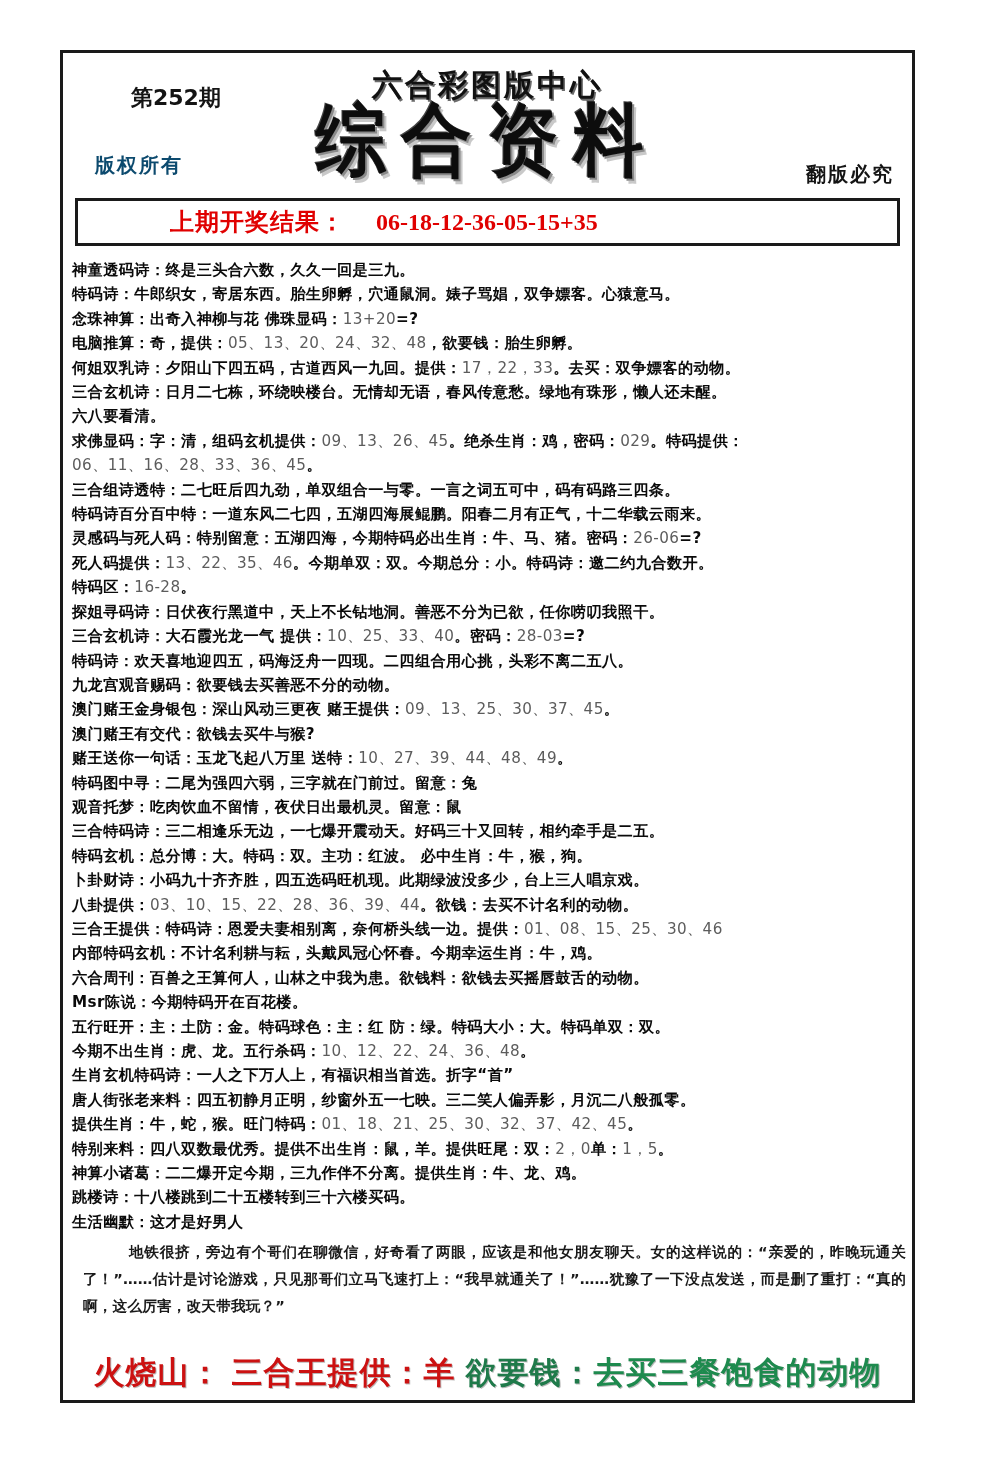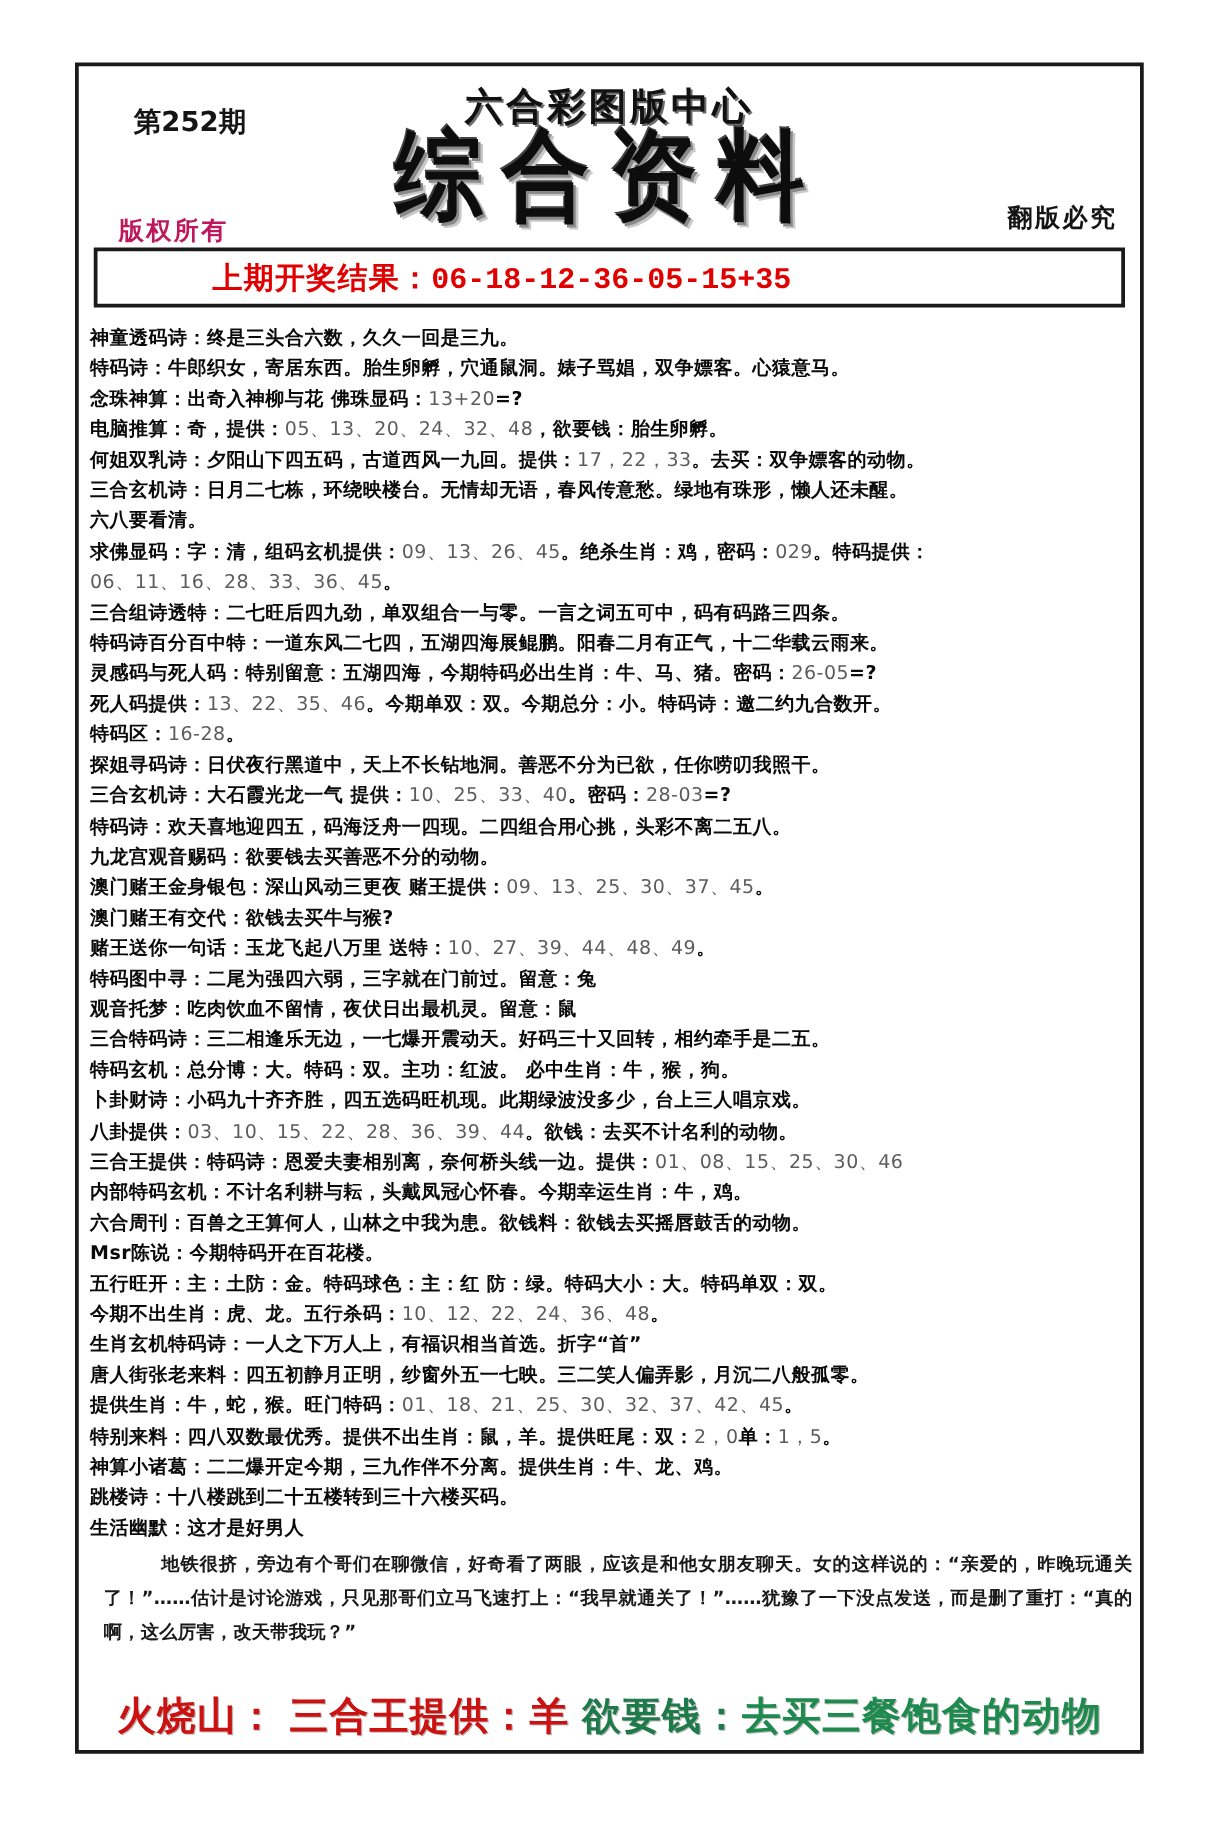--- a/index.html
+++ b/index.html
@@ -27,35 +27,35 @@
     background: #ffffff;
   }
 
   
   .masthead {
     position: relative;
     height: 145px;
   }
   .issue-no {
     position: absolute;
-    left: 44px;
+    left: 68px;
     top: 30px;
     font-size: 22px;
     font-weight: bold;
     color: #141414;
     letter-spacing: 0px;
     font-family: "DejaVu Sans", sans-serif;
   }
   .copyright-left {
     position: absolute;
     left: 32px;
-    top: 118px;
+    top: 99px;
     font-size: 20px;
     font-weight: bold;
-    color: #be185d;
+    color: #0c4a6e;
     letter-spacing: 2px;
   }
   .copyright-right {
     position: absolute;
     right: 18px;
     top: 108px;
     font-size: 20px;
     font-weight: bold;
     color: #141414;
     letter-spacing: 2px;
@@ -106,21 +106,22 @@
   .result-text {
     padding-left: 92px;
     font-size: 24px;
     font-weight: bold;
     color: #e00000;
     letter-spacing: 1px;
     white-space: nowrap;
   }
   .result-text .nums {
     letter-spacing: 0px;
-    font-family: Liberation Mono, monospace;
+    font-family: Liberation Serif, serif;
+    margin-left: 31px;
   }
 
   
   .content {
     padding: 12px 16px 0 9px;
   }
   .line {
     font-size: 15.2px;
     line-height: 24.4px;
     color: #0a0a0a;
@@ -188,21 +189,21 @@
       <div class="line">特码诗：牛郎织女，寄居东西。胎生卵孵，穴通鼠洞。婊子骂娼，双争嫖客。心猿意马。</div>
       <div class="line">念珠神算：出奇入神柳与花  佛珠显码：<span class="num">13+20</span>=?</div>
       <div class="line">电脑推算：奇，提供：<span class="num">05、13、20、24、32、48</span>，欲要钱：胎生卵孵。</div>
       <div class="line">何姐双乳诗：夕阳山下四五码，古道西风一九回。提供：<span class="num">17，22，33</span>。去买：双争嫖客的动物。</div>
       <div class="line">三合玄机诗：日月二七栋，环绕映楼台。无情却无语，春风传意愁。绿地有珠形，懒人还未醒。</div>
       <div class="line">六八要看清。</div>
       <div class="line">求佛显码：字：清，组码玄机提供：<span class="num">09、13、26、45</span>。绝杀生肖：鸡，密码：<span class="num">029</span>。特码提供：</div>
       <div class="line"><span class="num">06、11、16、28、33、36、45</span>。</div>
       <div class="line">三合组诗透特：二七旺后四九劲，单双组合一与零。一言之词五可中，码有码路三四条。</div>
       <div class="line">特码诗百分百中特：一道东风二七四，五湖四海展鲲鹏。阳春二月有正气，十二华载云雨来。</div>
-      <div class="line">灵感码与死人码：特别留意：五湖四海，今期特码必出生肖：牛、马、猪。密码：<span class="num">26-05</span>=?</div>
+      <div class="line">灵感码与死人码：特别留意：五湖四海，今期特码必出生肖：牛、马、猪。密码：<span class="num">26-06</span>=?</div>
       <div class="line">死人码提供：<span class="num">13、22、35、46</span>。今期单双：双。今期总分：小。特码诗：邀二约九合数开。</div>
       <div class="line">特码区：<span class="num">16-28</span>。</div>
       <div class="line">探姐寻码诗：日伏夜行黑道中，天上不长钻地洞。善恶不分为已欲，任你唠叨我照干。</div>
       <div class="line">三合玄机诗：大石霞光龙一气  提供：<span class="num">10、25、33、40</span>。密码：<span class="num">28-03</span>=?</div>
       <div class="line">特码诗：欢天喜地迎四五，码海泛舟一四现。二四组合用心挑，头彩不离二五八。</div>
       <div class="line">九龙宫观音赐码：欲要钱去买善恶不分的动物。</div>
       <div class="line">澳门赌王金身银包：深山风动三更夜  赌王提供：<span class="num">09、13、25、30、37、45</span>。</div>
       <div class="line">澳门赌王有交代：欲钱去买牛与猴?</div>
       <div class="line">赌王送你一句话：玉龙飞起八万里  送特：<span class="num">10、27、39、44、48、49</span>。</div>
       <div class="line">特码图中寻：二尾为强四六弱，三字就在门前过。留意：兔</div>

